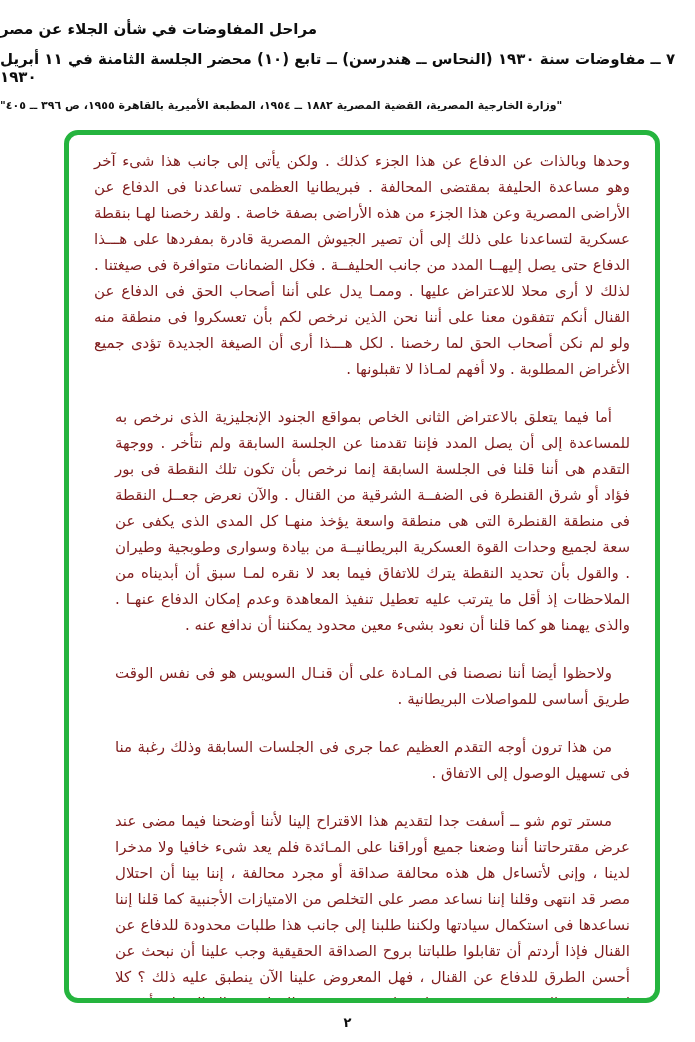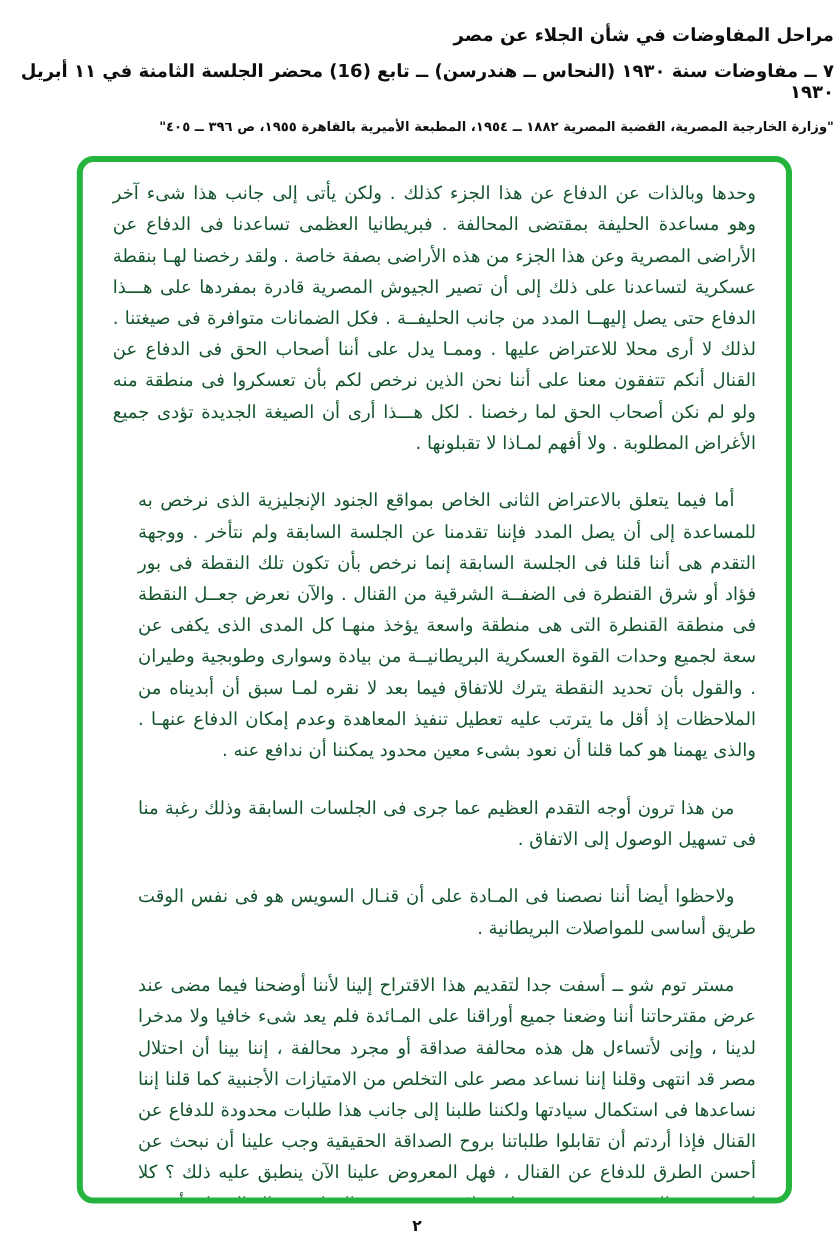--- a/index.html
+++ b/index.html
@@ -12,21 +12,21 @@
   }
   .page {
     position: relative;
     width: 695px; height: 1042px;
     background: #ffffff;
   }
   .header {
     position: absolute;
     top: 20px; left: 0;
     width: 100%;
-    text-align: right;
+    text-align: left;
     direction: rtl;
     color: #0d0d0d;
   }
   .header .title {
     font-size: 15px;
     font-weight: bold;
     letter-spacing: 0;
   }
   .header .subtitle {
     font-size: 15px;
@@ -47,21 +47,21 @@
     border-radius: 14px;
     padding: 13px 25px 8px 25px;
     direction: rtl;
     background: #ffffff;
     overflow: hidden;
   }
   .doc-box p {
     font-size: 15px;
     line-height: 26px;
     text-align: justify;
-    color: #14532d;
+    color: #7f1d1d;
     margin-bottom: 22px;
   }
   .doc-box p.indent { text-indent: 18px; margin-left: 21px; }
   .doc-box p:last-child { margin-bottom: 0; }
   .page-number {
     position: absolute;
     bottom: 12px; left: 0;
     width: 100%;
     text-align: center;
     font-size: 13px;
@@ -69,27 +69,27 @@
     color: #0d0d0d;
   }
 </style>
 </head>
 <body>
 
 <div class="page">
 
   <div class="header">
     <div class="title">مراحل المفاوضات في شأن الجلاء عن مصر</div>
-    <div class="subtitle">٧ ــ مفاوضات سنة ١٩٣٠ (النحاس ــ هندرسن) ــ تابع (16) محضر الجلسة الثامنة في ١١ أبريل ١٩٣٠</div>
+    <div class="subtitle">٧ ــ مفاوضات سنة ١٩٣٠ (النحاس ــ هندرسن) ــ تابع (١٠) محضر الجلسة الثامنة في ١١ أبريل ١٩٣٠</div>
     <div class="source">"وزارة الخارجية المصرية، القضية المصرية ١٨٨٢ ــ ١٩٥٤، المطبعة الأميرية بالقاهرة ١٩٥٥، ص ٣٩٦ ــ ٤٠٥"</div>
   </div>
 
   <div class="doc-box">
     <p>وحدها وبالذات عن الدفاع عن هذا الجزء كذلك . ولكن يأتى إلى جانب هذا شىء آخر وهو مساعدة الحليفة بمقتضى المحالفة . فبريطانيا العظمى تساعدنا فى الدفاع عن الأراضى المصرية وعن هذا الجزء من هذه الأراضى بصفة خاصة . ولقد رخصنا لهـا بنقطة عسكرية لتساعدنا على ذلك إلى أن تصير الجيوش المصرية قادرة بمفردها على هـــذا الدفاع حتى يصل إليهــا المدد من جانب الحليفــة . فكل الضمانات متوافرة فى صيغتنا . لذلك لا أرى محلا للاعتراض عليها . وممـا يدل على أننا أصحاب الحق فى الدفاع عن القنال أنكم تتفقون معنا على أننا نحن الذين نرخص لكم بأن تعسكروا فى منطقة منه ولو لم نكن أصحاب الحق لما رخصنا . لكل هـــذا أرى أن الصيغة الجديدة تؤدى جميع الأغراض المطلوبة . ولا أفهم لمـاذا لا تقبلونها .</p>
     <p class="indent">أما فيما يتعلق بالاعتراض الثانى الخاص بمواقع الجنود الإنجليزية الذى نرخص به للمساعدة إلى أن يصل المدد فإننا تقدمنا عن الجلسة السابقة ولم نتأخر . ووجهة التقدم هى أننا قلنا فى الجلسة السابقة إنما نرخص بأن تكون تلك النقطة فى بور فؤاد أو شرق القنطرة فى الضفــة الشرقية من القنال . والآن نعرض جعــل النقطة فى منطقة القنطرة التى هى منطقة واسعة يؤخذ منهـا كل المدى الذى يكفى عن سعة لجميع وحدات القوة العسكرية البريطانيــة من بيادة وسوارى وطوبجية وطيران . والقول بأن تحديد النقطة يترك للاتفاق فيما بعد لا نقره لمـا سبق أن أبديناه من الملاحظات إذ أقل ما يترتب عليه تعطيل تنفيذ المعاهدة وعدم إمكان الدفاع عنهـا . والذى يهمنا هو كما قلنا أن نعود بشىء معين محدود يمكننا أن ندافع عنه .</p>
+    <p class="indent">ولاحظوا أيضا أننا نصصنا فى المـادة على أن قنـال السويس هو فى نفس الوقت طريق أساسى للمواصلات البريطانية .</p>
     <p class="indent">من هذا ترون أوجه التقدم العظيم عما جرى فى الجلسات السابقة وذلك رغبة منا فى تسهيل الوصول إلى الاتفاق .</p>
-    <p class="indent">ولاحظوا أيضا أننا نصصنا فى المـادة على أن قنـال السويس هو فى نفس الوقت طريق أساسى للمواصلات البريطانية .</p>
     <p class="indent">مستر توم شو ــ أسفت جدا لتقديم هذا الاقتراح إلينا لأننا أوضحنا فيما مضى عند عرض مقترحاتنا أننا وضعنا جميع أوراقنا على المـائدة فلم يعد شىء خافيا ولا مدخرا لدينا ، وإنى لأتساءل هل هذه محالفة صداقة أو مجرد محالفة ، إننا بينا أن احتلال مصر قد انتهى وقلنا إننا نساعد مصر على التخلص من الامتيازات الأجنبية كما قلنا إننا نساعدها فى استكمال سيادتها ولكننا طلبنا إلى جانب هذا طلبات محدودة للدفاع عن القنال فإذا أردتم أن تقابلوا طلباتنا بروح الصداقة الحقيقية وجب علينا أن نبحث عن أحسن الطرق للدفاع عن القنال ، فهل المعروض علينا الآن ينطبق عليه ذلك ؟ كلا ليست هذه التسوية تســـوية صداقة ولا هى تؤدى عن الدفاع عن القنال على أحسن وجه إذ لا يمكن الدفاع عنه إلا بملاحظة ثلاث مســائل : (الأولى) حماية مدخل القنال</p>
   </div>
 
   <div class="page-number">٢</div>
 
 </div>
 
 </body></html>

